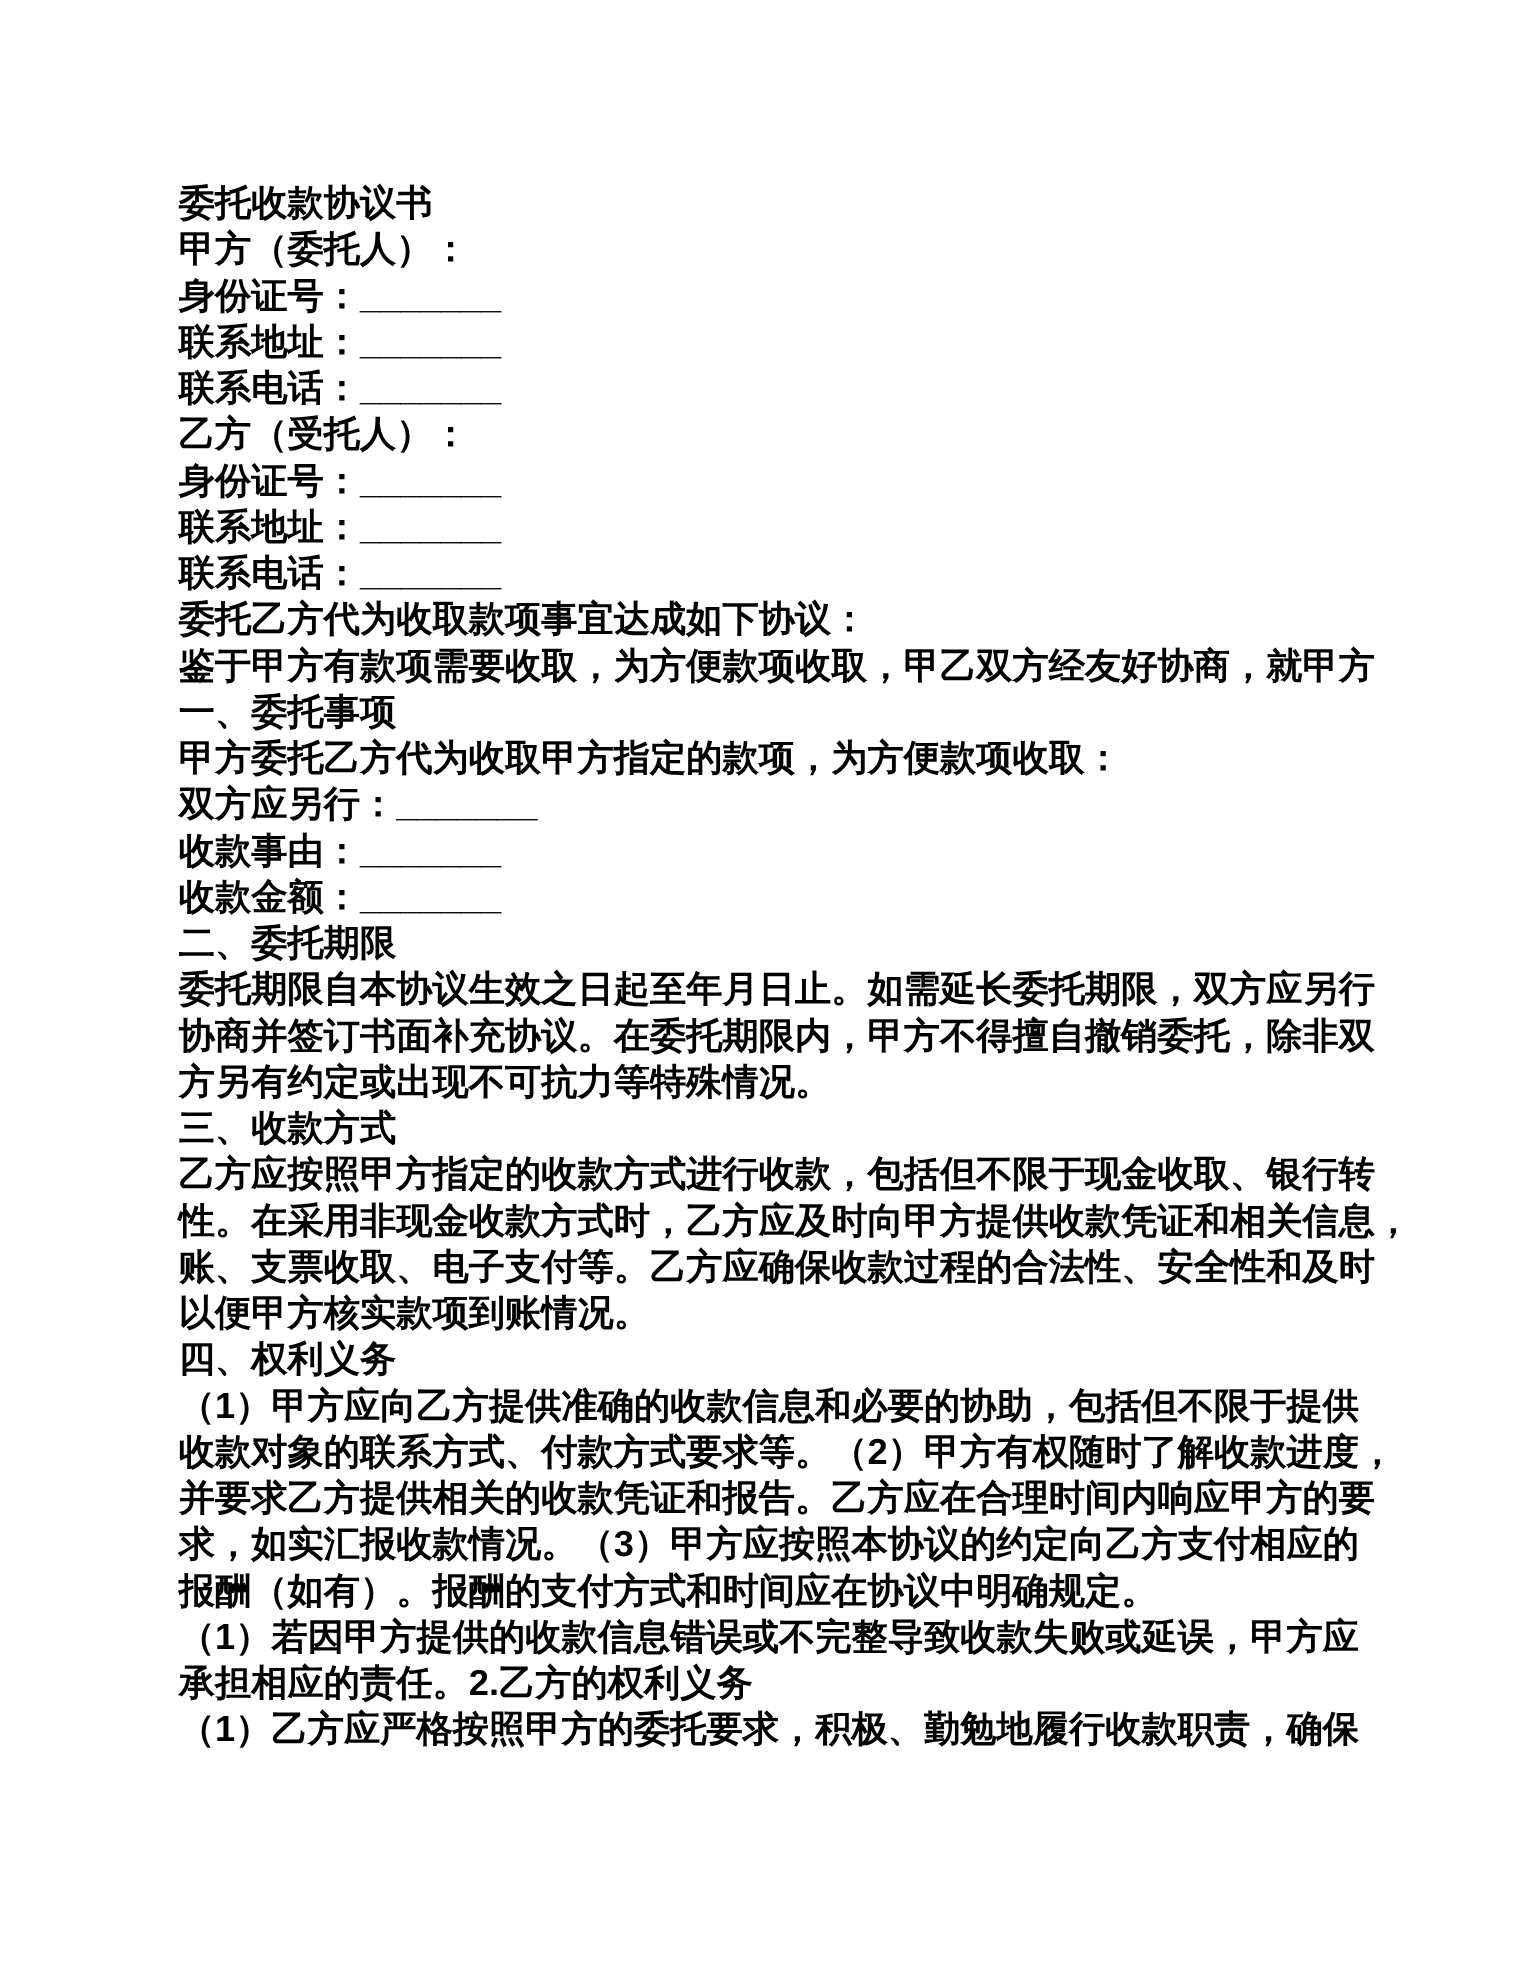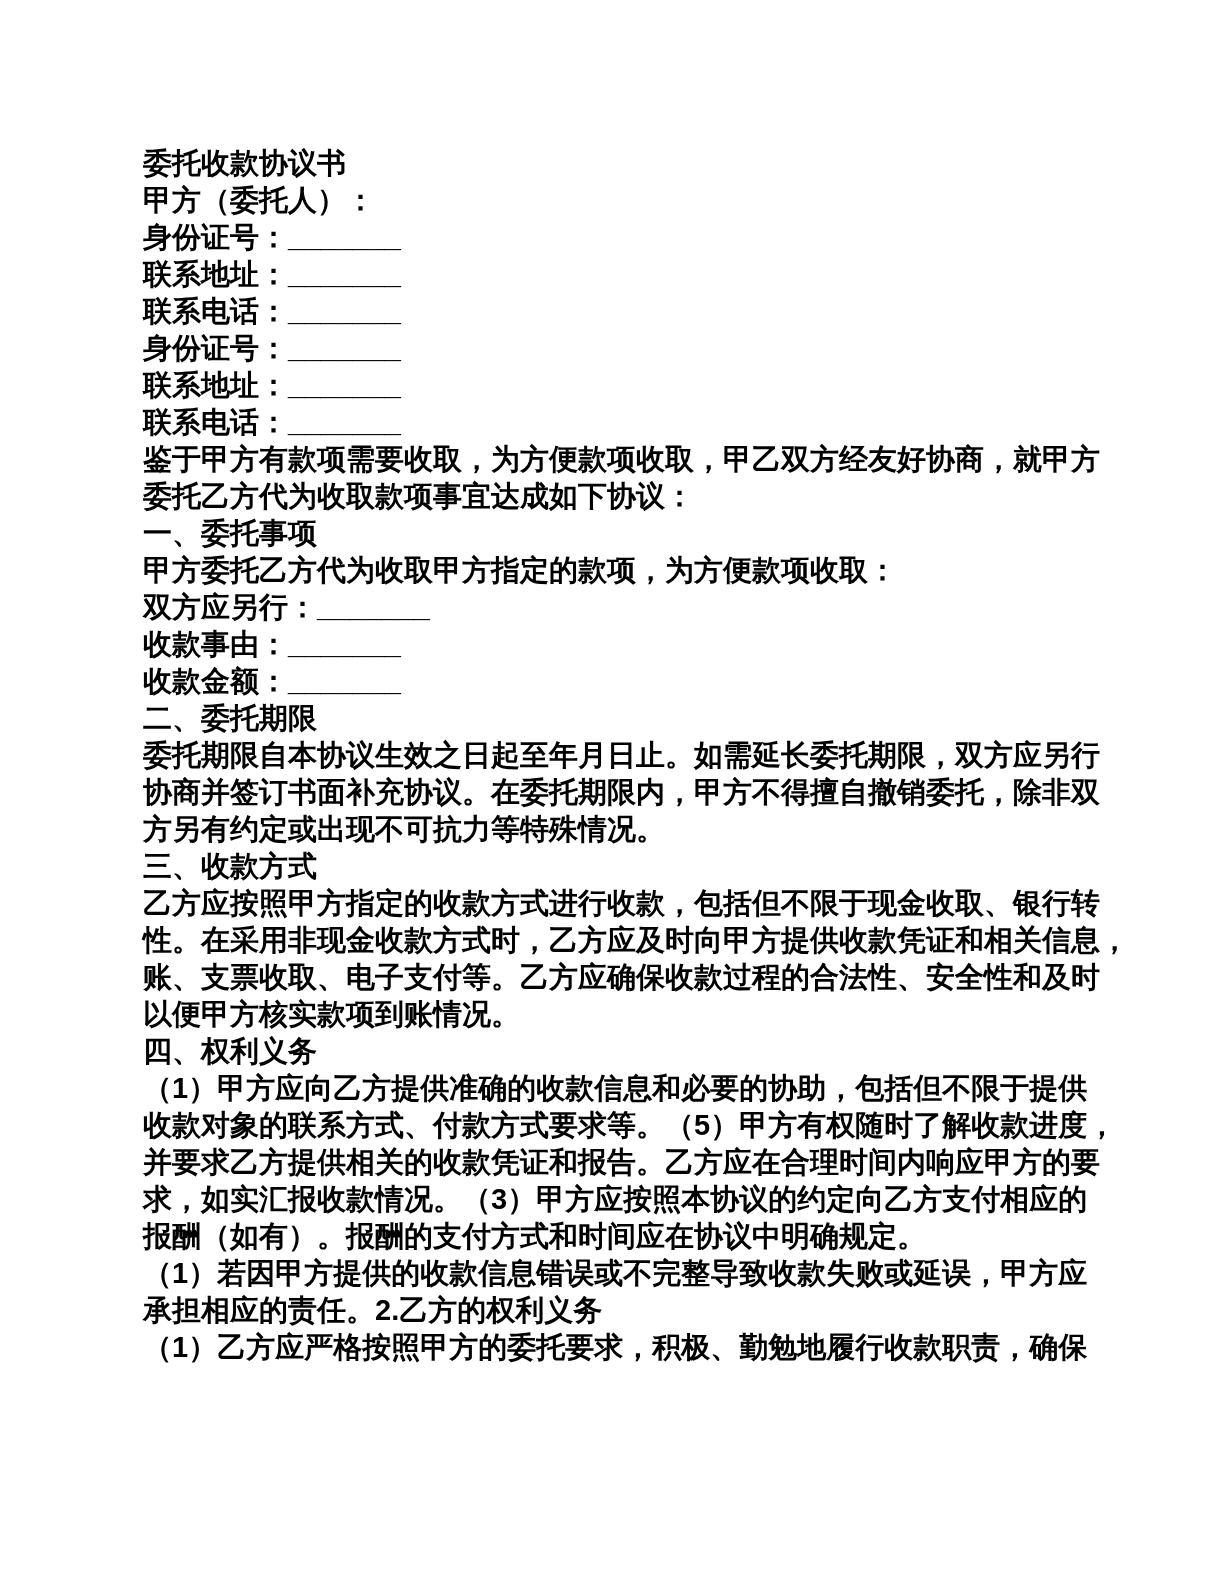--- a/index.html
+++ b/index.html
@@ -37,42 +37,43 @@
 </head>
 <body>
 
 <div class="page">
   <div class="doc-body">
       <div class="line">委托收款协议书</div>
       <div class="line">甲方（委托人）：</div>
       <div class="line">身份证号：_______</div>
       <div class="line">联系地址：_______</div>
       <div class="line">联系电话：_______</div>
+      <div class="line">乙方（受托人）：</div>
       <div class="line">身份证号：_______</div>
       <div class="line">联系地址：_______</div>
       <div class="line">联系电话：_______</div>
+      <div class="line">委托乙方代为收取款项事宜达成如下协议：</div>
       <div class="line">鉴于甲方有款项需要收取，为方便款项收取，甲乙双方经友好协商，就甲方</div>
-      <div class="line">委托乙方代为收取款项事宜达成如下协议：</div>
       <div class="line">一、委托事项</div>
       <div class="line">甲方委托乙方代为收取甲方指定的款项，为方便款项收取：</div>
       <div class="line">双方应另行：_______</div>
       <div class="line">收款事由：_______</div>
       <div class="line">收款金额：_______</div>
       <div class="line">二、委托期限</div>
       <div class="line">委托期限自本协议生效之日起至年月日止。如需延长委托期限，双方应另行</div>
       <div class="line">协商并签订书面补充协议。在委托期限内，甲方不得擅自撤销委托，除非双</div>
       <div class="line">方另有约定或出现不可抗力等特殊情况。</div>
       <div class="line">三、收款方式</div>
       <div class="line">乙方应按照甲方指定的收款方式进行收款，包括但不限于现金收取、银行转</div>
       <div class="line">性。在采用非现金收款方式时，乙方应及时向甲方提供收款凭证和相关信息，</div>
       <div class="line">账、支票收取、电子支付等。乙方应确保收款过程的合法性、安全性和及时</div>
       <div class="line">以便甲方核实款项到账情况。</div>
       <div class="line">四、权利义务</div>
       <div class="line">（1）甲方应向乙方提供准确的收款信息和必要的协助，包括但不限于提供</div>
-      <div class="line">收款对象的联系方式、付款方式要求等。（5）甲方有权随时了解收款进度，</div>
+      <div class="line">收款对象的联系方式、付款方式要求等。（2）甲方有权随时了解收款进度，</div>
       <div class="line">并要求乙方提供相关的收款凭证和报告。乙方应在合理时间内响应甲方的要</div>
       <div class="line">求，如实汇报收款情况。（3）甲方应按照本协议的约定向乙方支付相应的</div>
       <div class="line">报酬（如有）。报酬的支付方式和时间应在协议中明确规定。</div>
       <div class="line">（1）若因甲方提供的收款信息错误或不完整导致收款失败或延误，甲方应</div>
       <div class="line">承担相应的责任。2.乙方的权利义务</div>
       <div class="line">（1）乙方应严格按照甲方的委托要求，积极、勤勉地履行收款职责，确保</div>
     </div>
 </div>
 
 </body></html>

